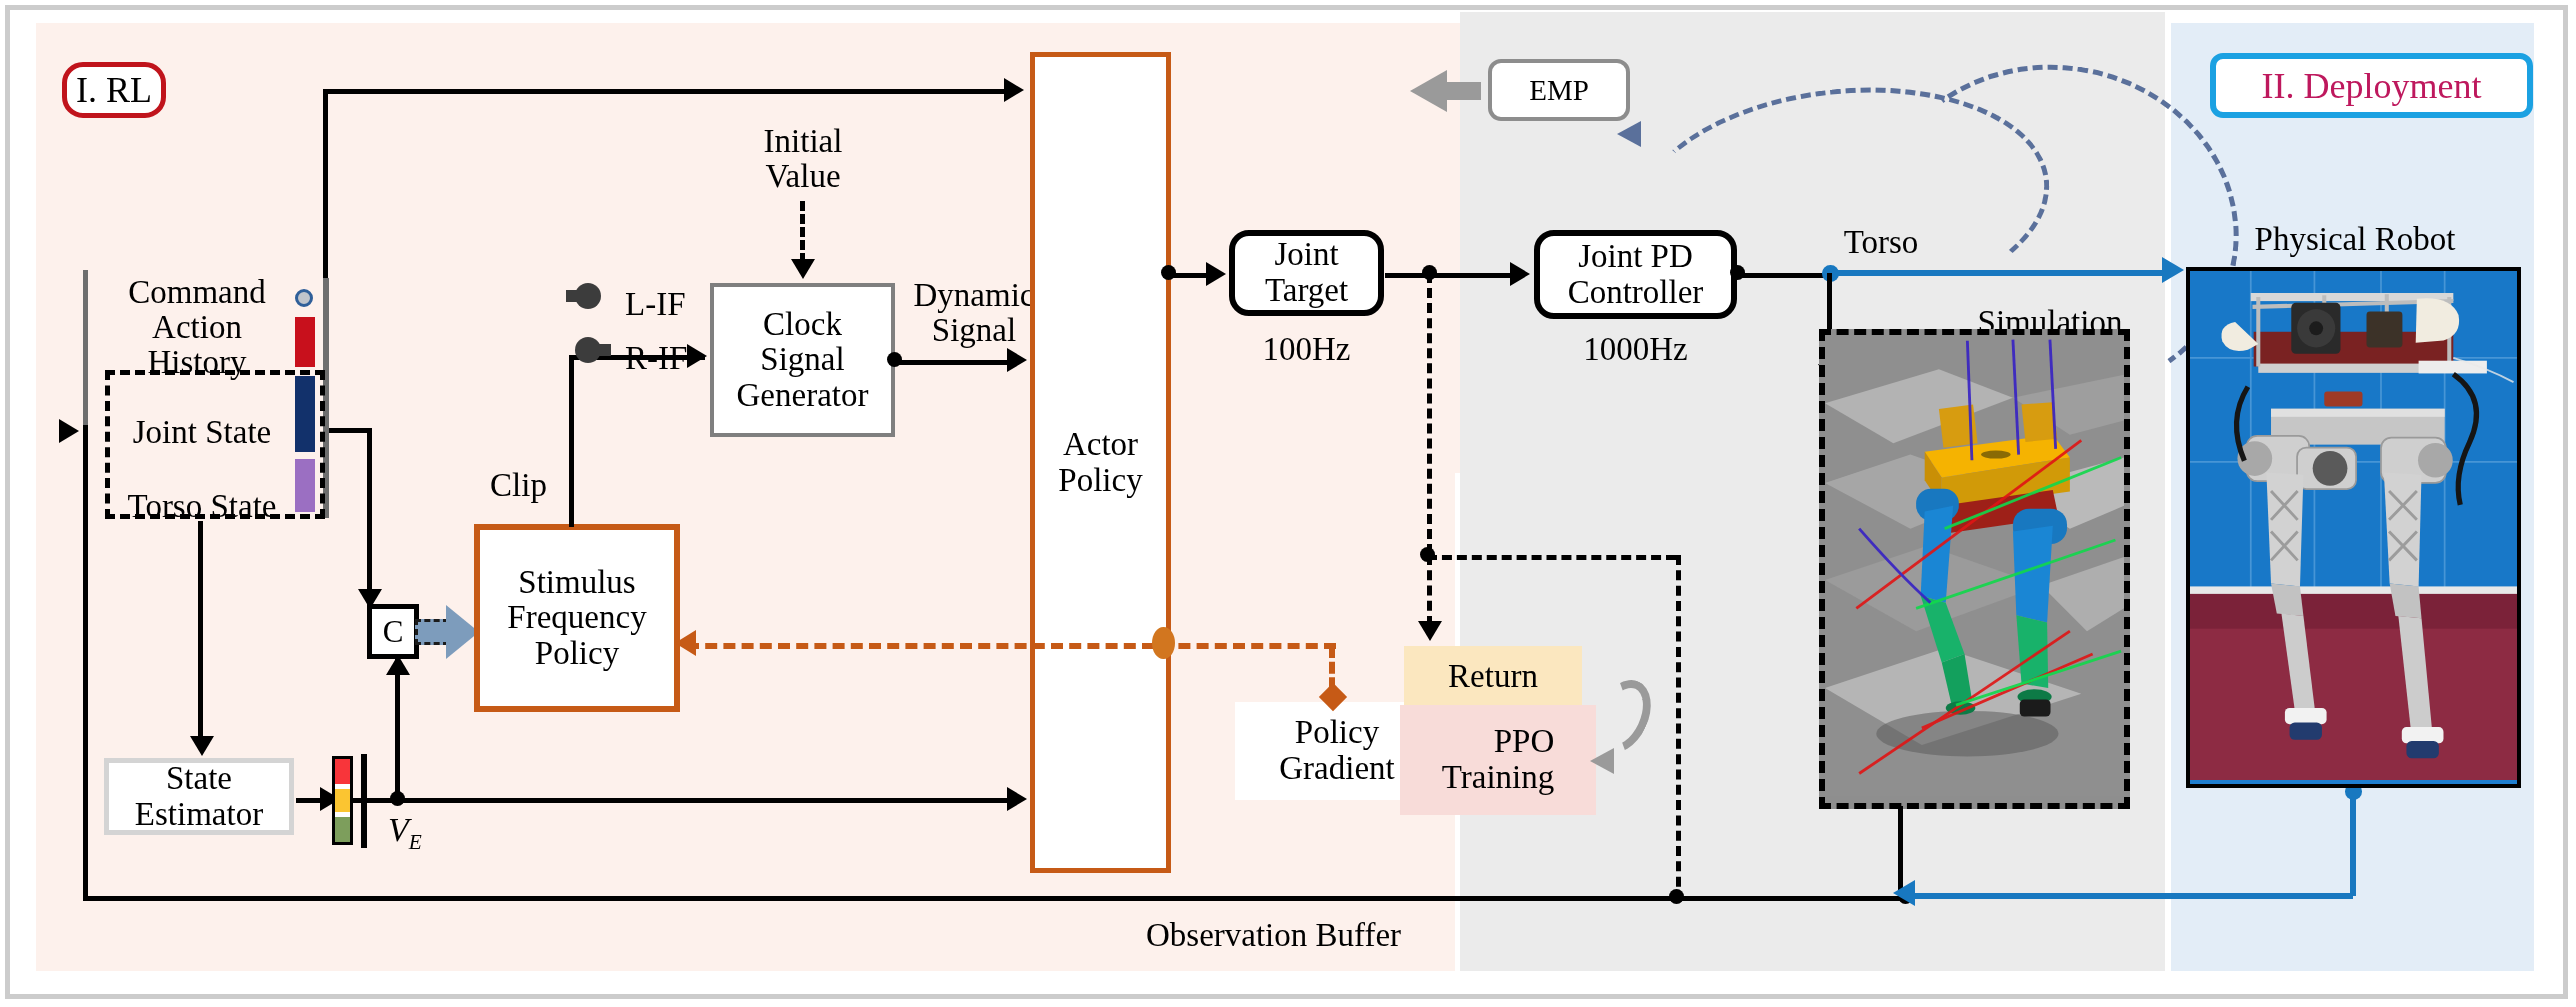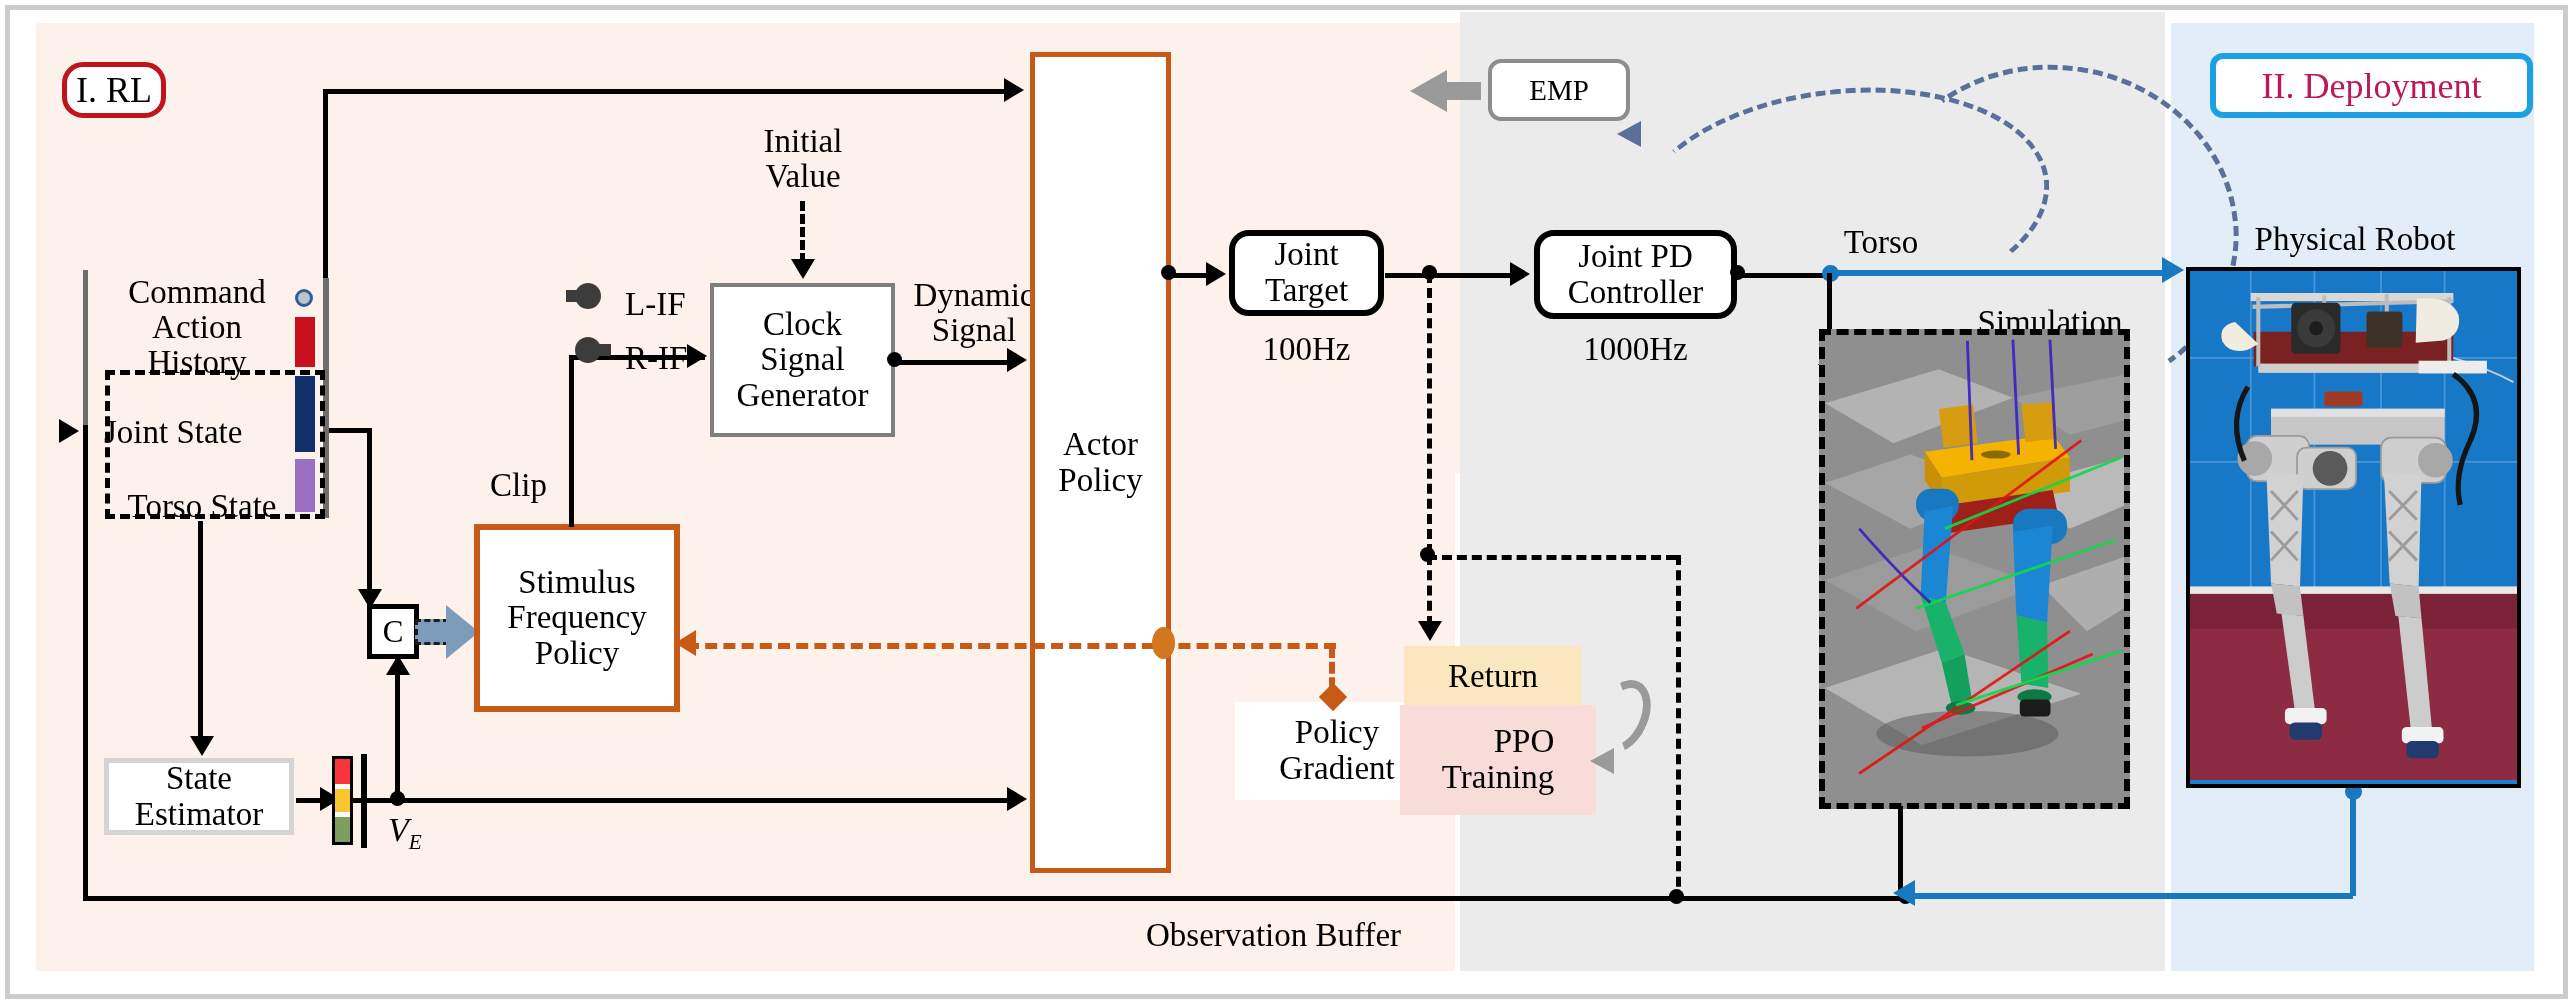--- a/index.html
+++ b/index.html
@@ -44,21 +44,21 @@
   #lbl-100{left:1229px;top:332px;width:155px;font-size:33px;}
   #lbl-1000{left:1534px;top:332px;width:203px;font-size:33px;}
   #lbl-torque{left:1801px;top:225px;width:160px;font-size:33px;}
   #lbl-sim{left:1958px;top:305px;width:184px;font-size:33px;}
   #lbl-phys{left:2216px;top:222px;width:278px;font-size:33px;}
   #lbl-clip{left:468px;top:468px;width:101px;font-size:33px;}
   #lbl-lif{left:625px;top:287px;width:83px;font-size:33px;text-align:left;}
   #lbl-rif{left:625px;top:341px;width:83px;font-size:33px;text-align:left;}
   #lbl-obsbuf{left:1078px;top:918px;width:391px;font-size:33px;}
   #lbl-cmd{left:89px;top:275px;width:216px;font-size:33px;text-align:center;}
-  #lbl-joint-state{left:104px;top:415px;width:196px;font-size:33px;text-align:left;}
+  #lbl-joint-state{left:104px;top:415px;width:196px;font-size:33px;text-align:center;}
   #lbl-torso-state{left:104px;top:489px;width:196px;font-size:33px;text-align:center;}
   #lbl-ve{left:388px;top:812px;font-size:34px;font-style:italic;}
   #lbl-ve sub{font-size:21.3px;font-style:italic;}
 
   
   .h{position:absolute;height:0;border-top:5.3px solid #000;}
   .v{position:absolute;width:0;border-left:5.3px solid #000;}
   .hd{position:absolute;height:0;border-top:5.3px dashed #000;}
   .vd{position:absolute;width:0;border-left:5.3px dashed #000;}
   .ho{position:absolute;height:0;border-top:6.5px dashed #c65a16;}

